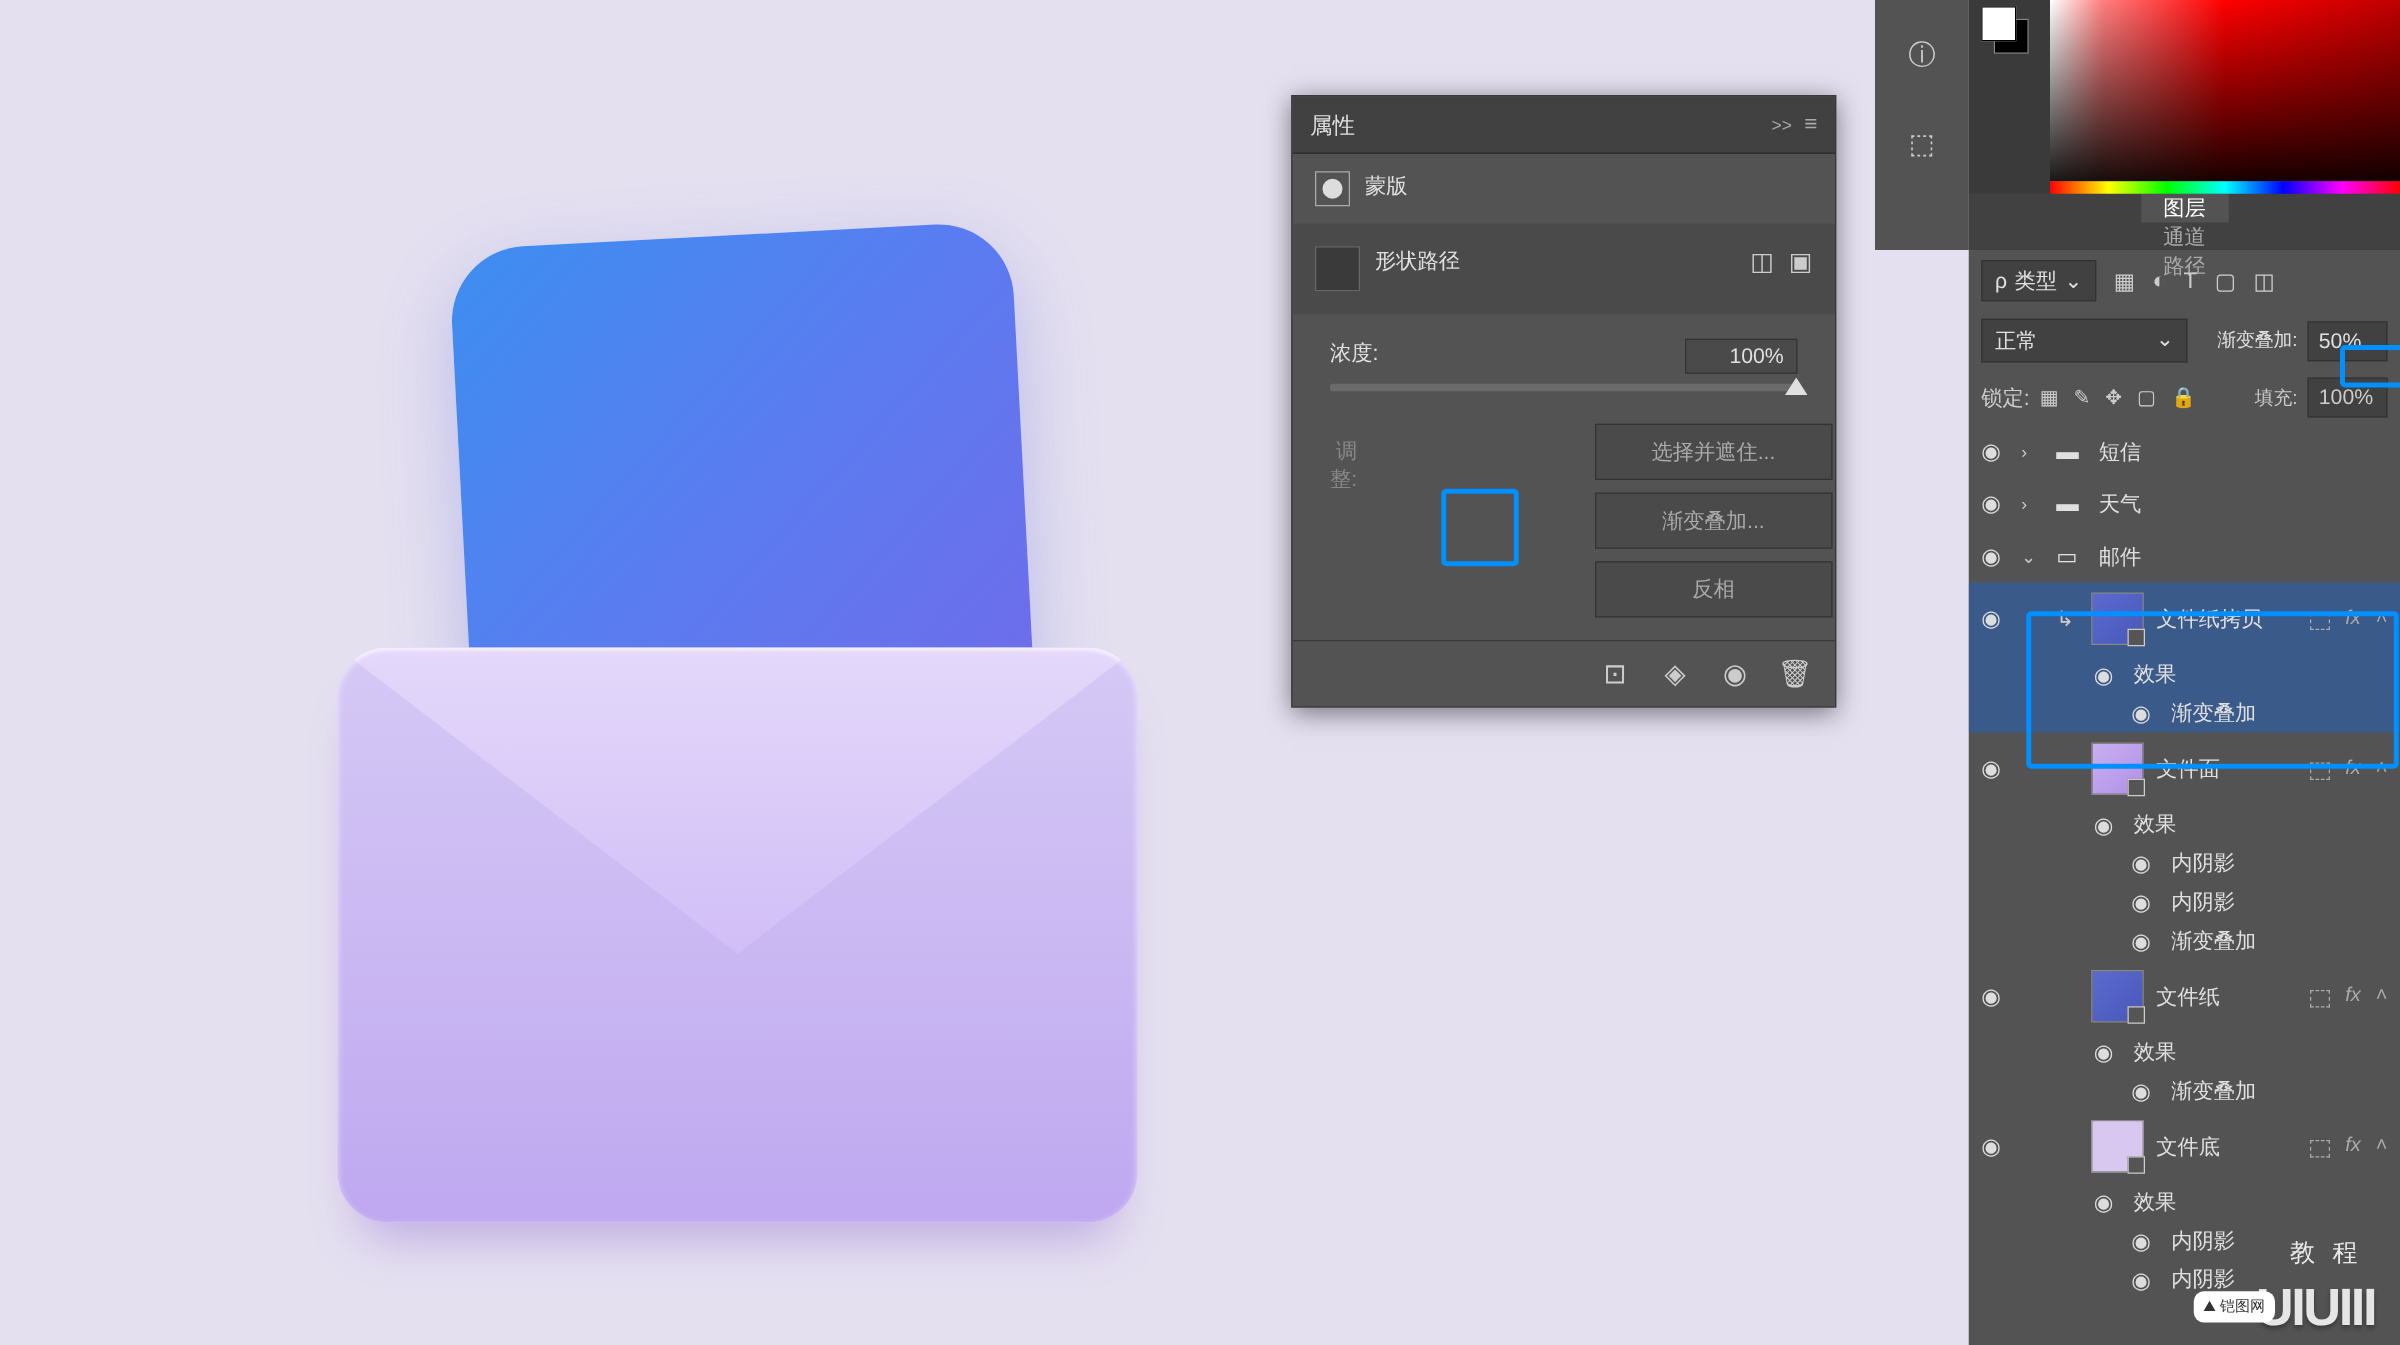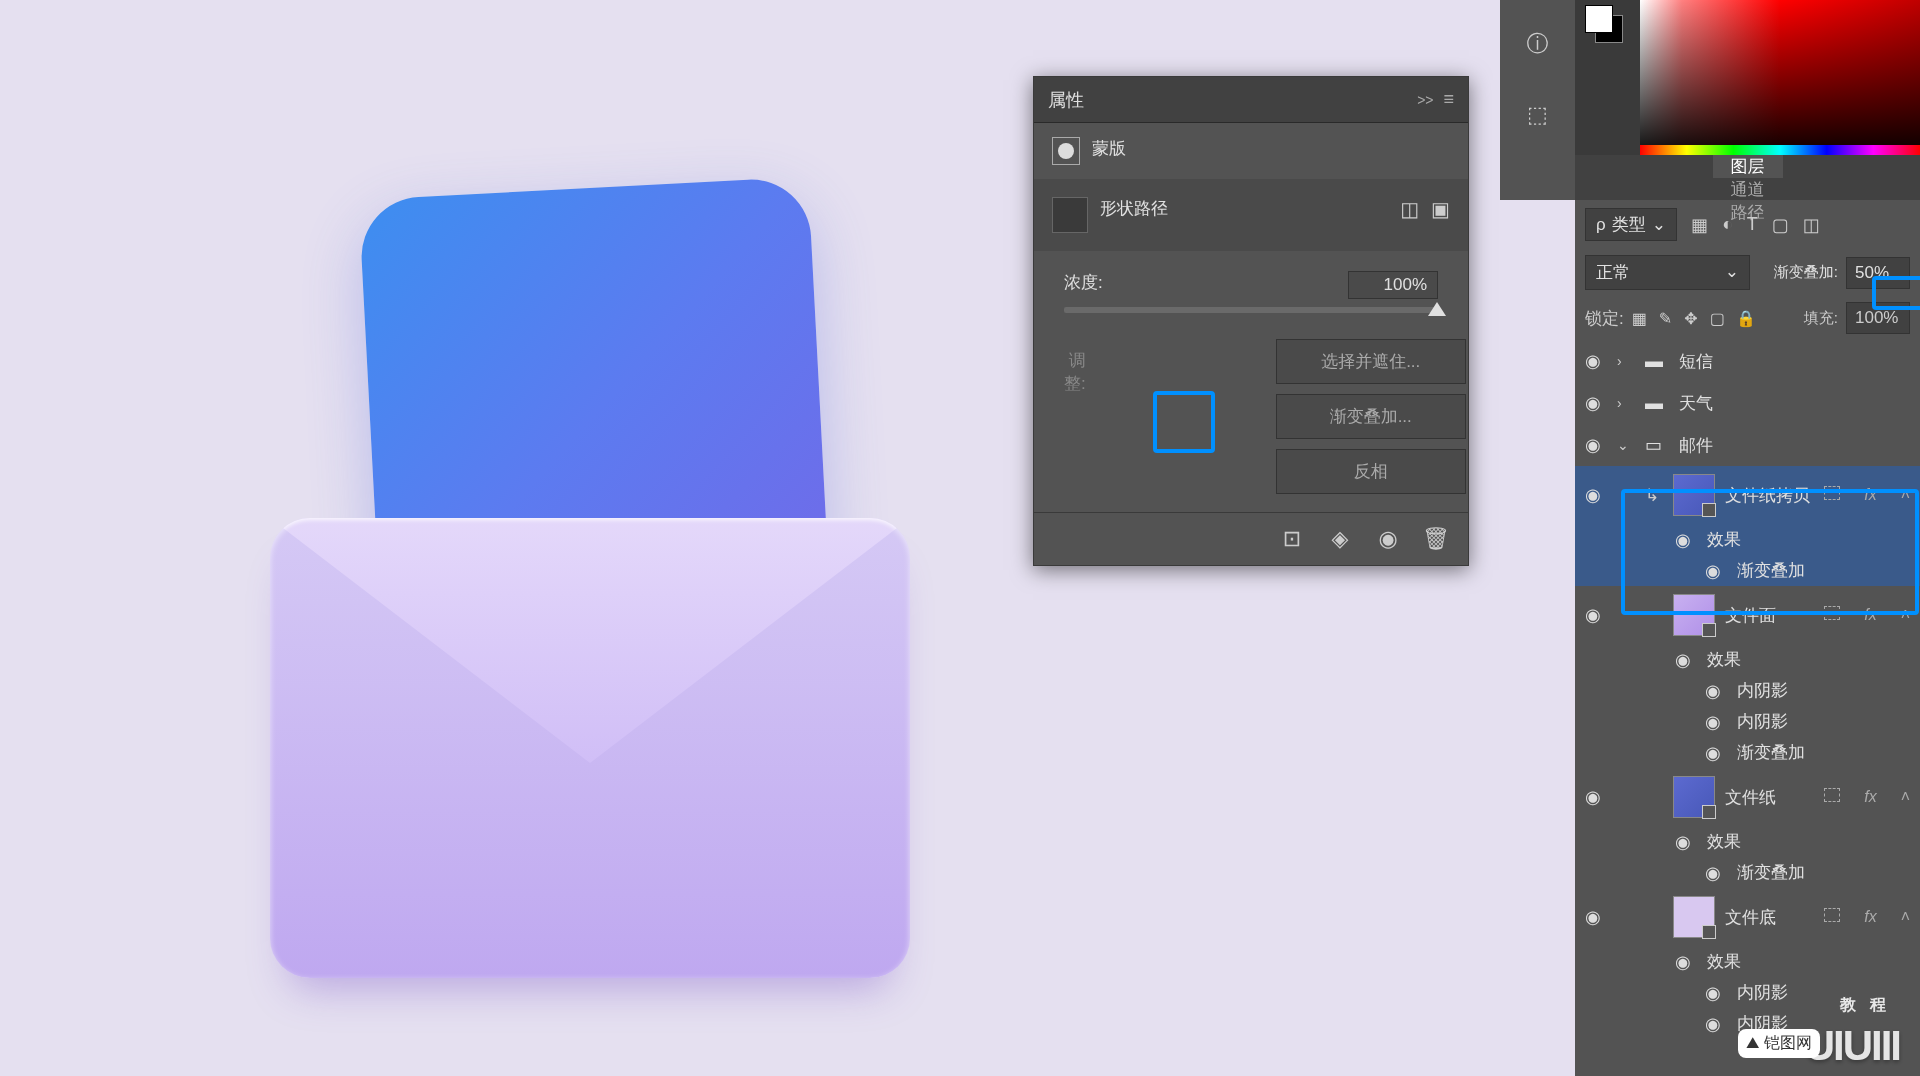--- a/index.html
+++ b/index.html
@@ -72,33 +72,33 @@
 .eye { width: 22px; font-size: 18px; color: #ddd; cursor: pointer; }
 .lyr-indent { width: 18px; }
 .lyr-arrow { width: 18px; font-size: 14px; color: #ccc; cursor: pointer; }
 .folder-ico { width: 24px; font-size: 18px; }
 .lyr-thumb { width: 42px; height: 42px; background: #6664c8; border: 1px solid #888; position: relative; flex-shrink: 0; }
 .lyr-thumb.purple { background: linear-gradient(135deg, #c8b0f0, #b090e8); }
 .lyr-thumb.blue { background: linear-gradient(135deg, #5c6ad0, #4858b8); }
 .lyr-thumb.light { background: #d8c8f0; }
 .lyr-thumb:after { content: ''; position: absolute; right: -2px; bottom: -2px; width: 12px; height: 12px; border: 1px solid #ccc; background: #555; }
 .lyr-name { flex: 1; }
-.lyr-right { display: flex; gap: 24px; align-items: flex-start; color: #aaa; font-size: 16px; font-style: italic; }
+.lyr-right { display: flex; gap: 12px; align-items: flex-end; color: #aaa; font-size: 16px; font-style: italic; }
 .link-ico { width: 16px; height: 14px; border: 1px dashed #aaa; }
 .sub-item { display: flex; align-items: center; padding: 4px 10px 4px 100px; gap: 10px; }
 .sub-item.d2 { padding-left: 130px; }
 
 .hl-opacity { left: 1872px; top: 276px; width: 64px; height: 34px; }
 .hl-slider { left: 1153px; top: 391px; width: 62px; height: 62px; }
 .hl-layer { left: 1621px; top: 489px; width: 298px; height: 126px; }
 
 .watermark { position: absolute; right: 20px; bottom: 6px; display: flex; align-items: center; gap: 10px; opacity: 0.85; z-index: 200; }
 .wm-main { font-family: Arial; font-size: 42px; font-weight: 800; color: #fff; letter-spacing: -2px; text-shadow: 0 2px 4px rgba(0,0,0,0.4); }
-.wm-sub { position: absolute; right: 20px; bottom: 60px; color: #e8e8e8; font-size: 16px; letter-spacing: 14px; z-index: 200; font-weight: bold; }
-.wm-logo { position: absolute; right: 100px; bottom: 18px; background: #fff; border-radius: 8px; padding: 4px 8px; font-size: 16px; color: #333; z-index: 200; }
+.wm-sub { position: absolute; right: 20px; bottom: 60px; color: #e8e8e8; font-size: 20px; letter-spacing: 14px; z-index: 200; }
+.wm-logo { position: absolute; right: 100px; bottom: 18px; background: #fff; border-radius: 8px; padding: 4px 8px; font-size: 12px; color: #333; z-index: 200; }
 </style>
 </head>
 <body>
 
 <div class="canvas-area">
   <div class="envelope-container">
     <div class="paper"></div>
     <div class="env-body"></div>
     <div class="env-flap"></div>
   </div>

